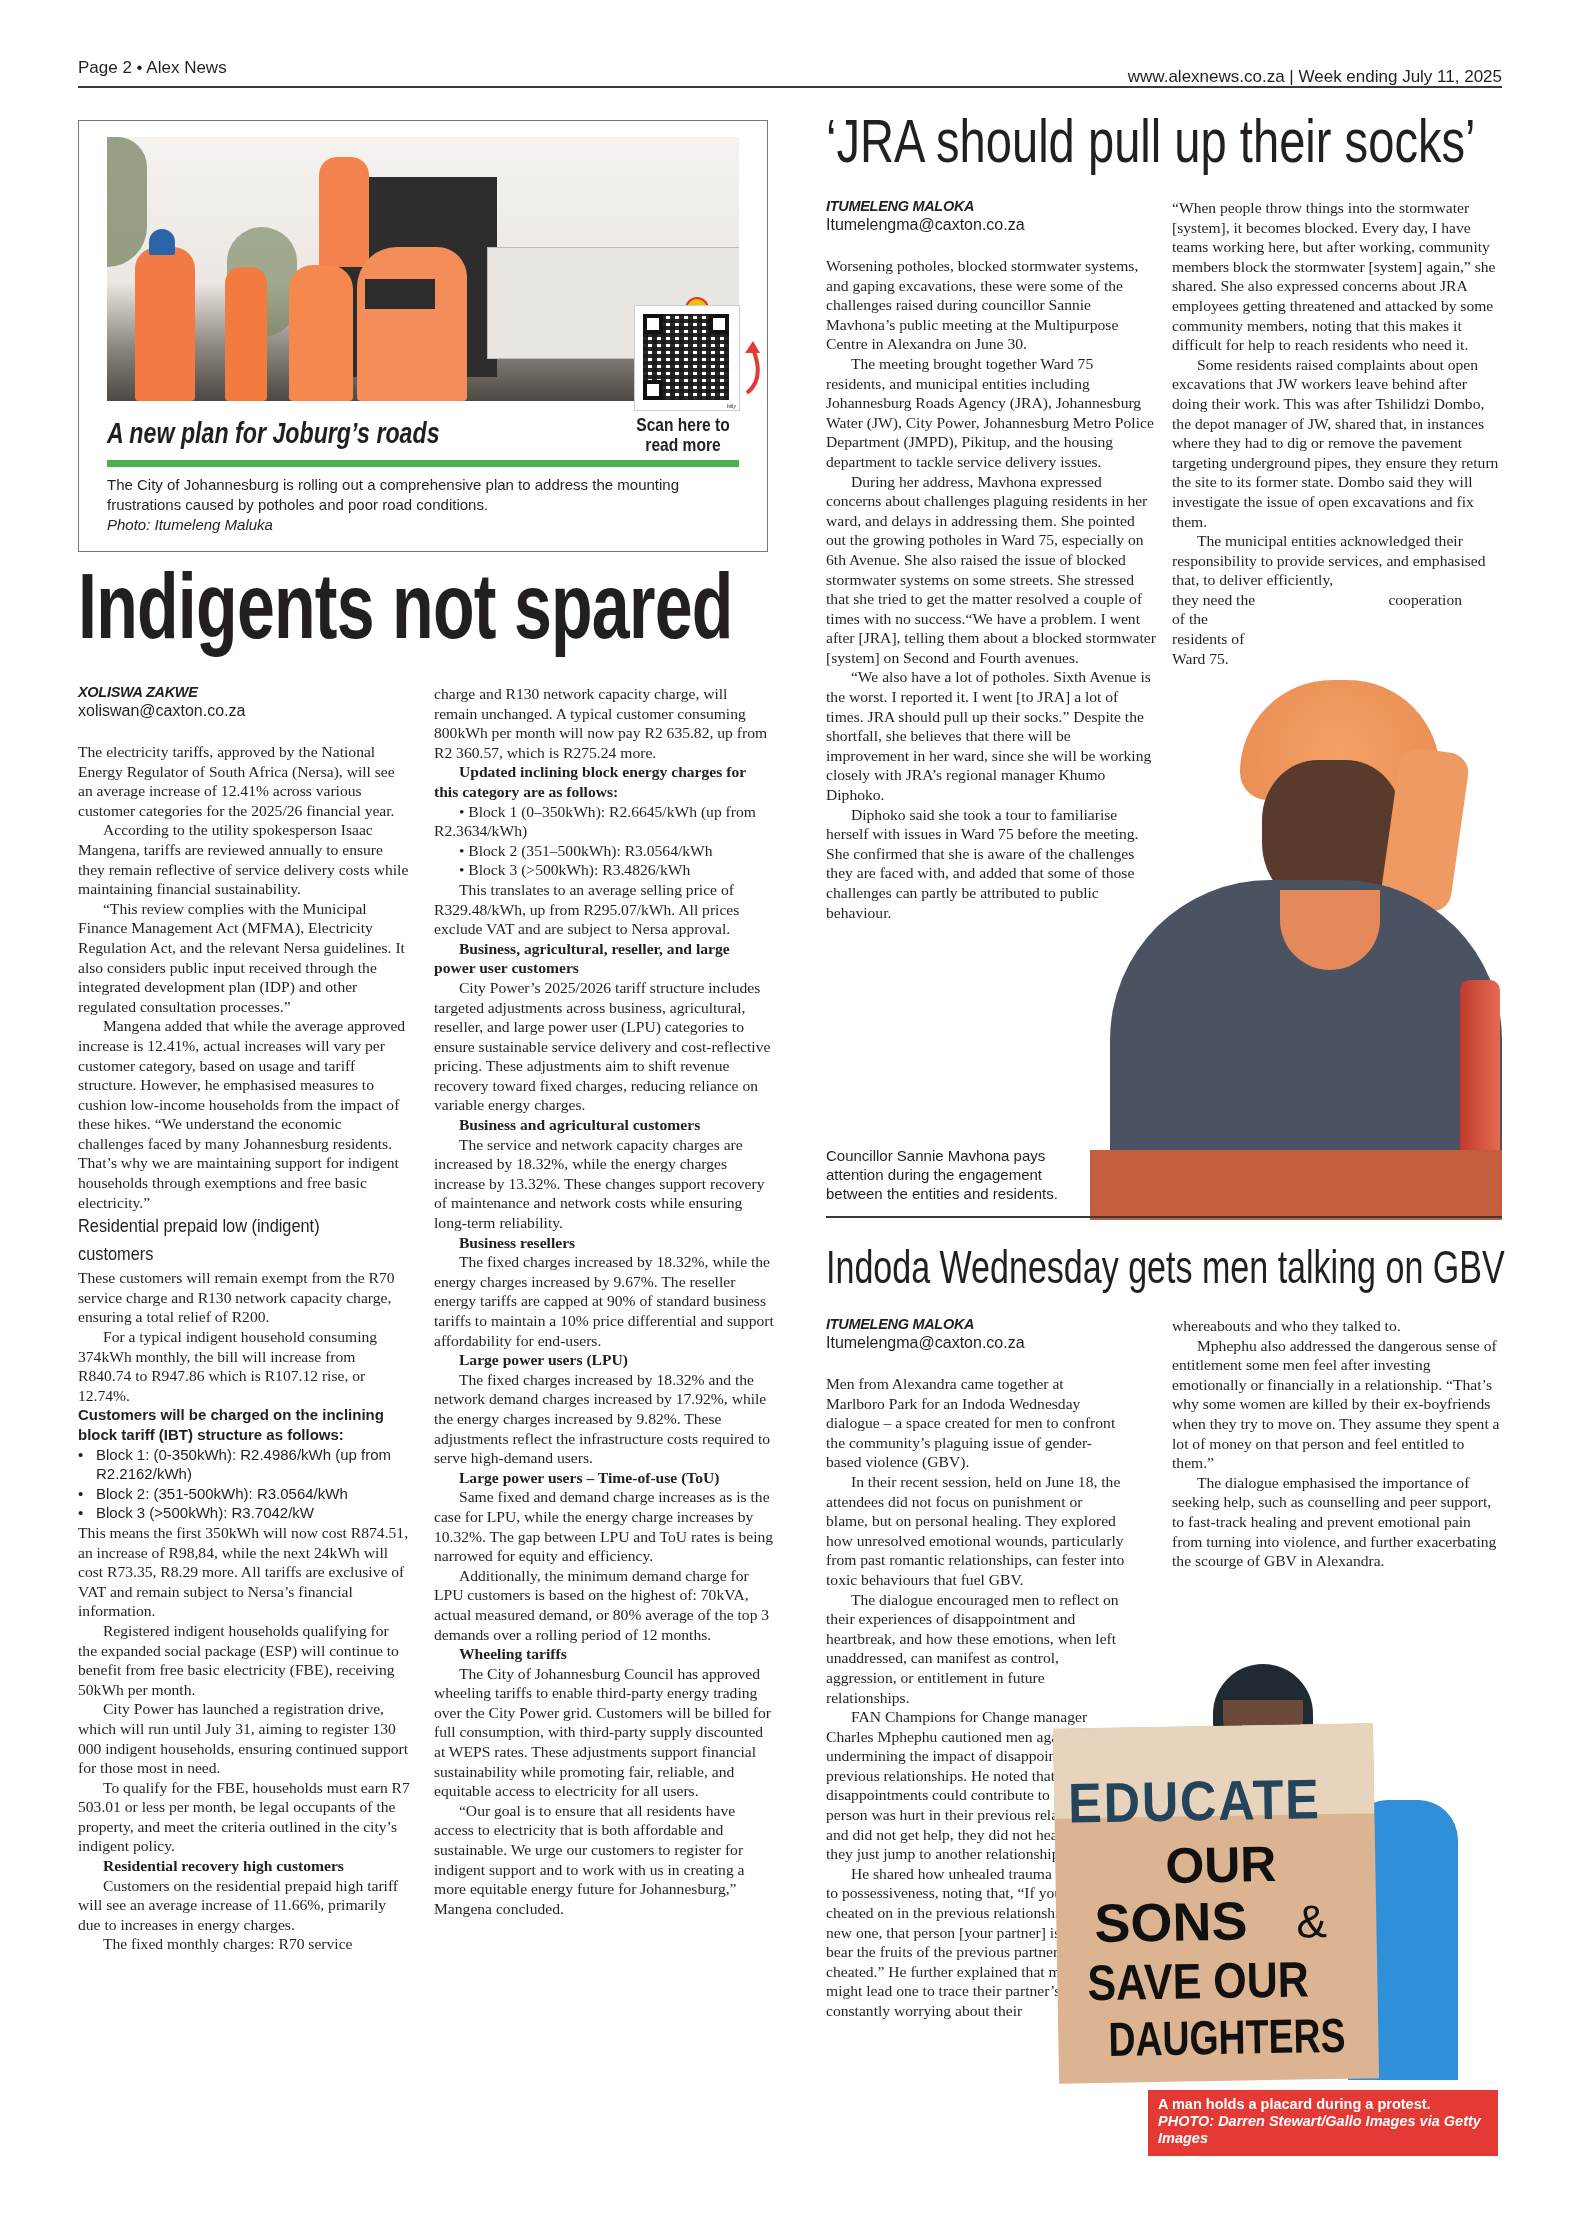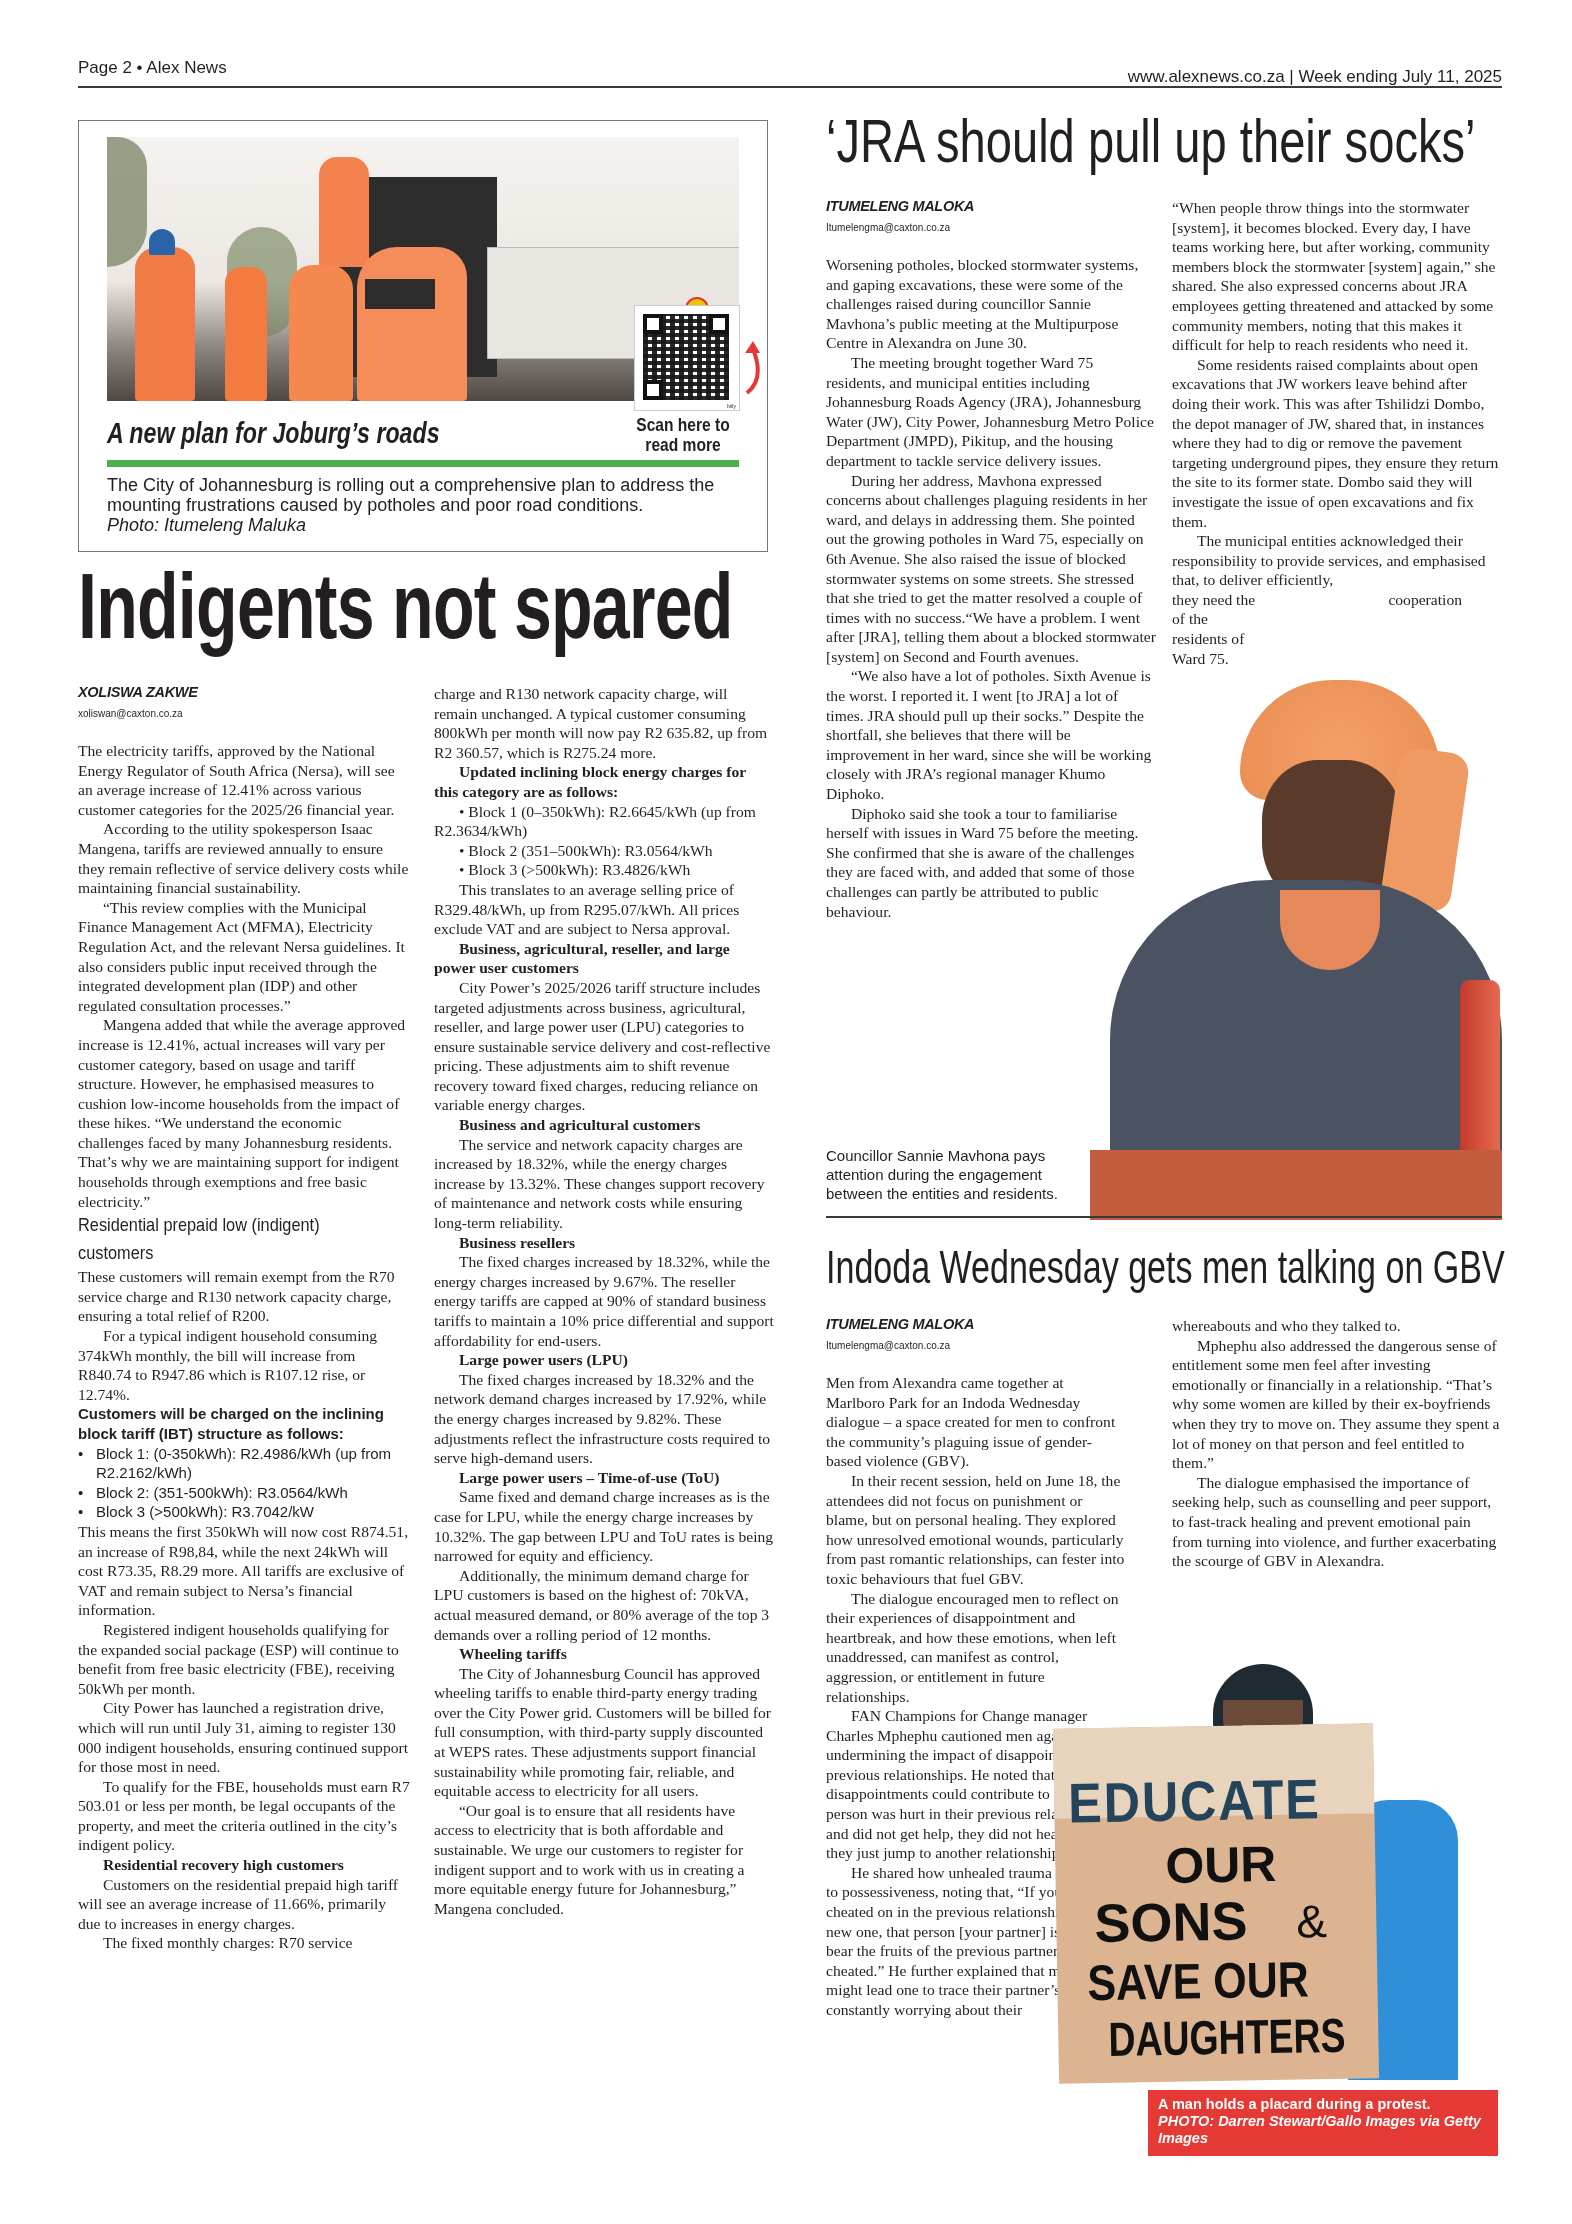--- a/index.html
+++ b/index.html
@@ -12,21 +12,21 @@
   .body-text{font-family:"Liberation Serif","DejaVu Serif",serif;font-size:15.6px;line-height:19.6px;color:#231f20;text-align:left;}
   .body-text p{margin:0;text-indent:1.6em;}
   .body-text p.noindent{text-indent:0;}
   .body-text p.sub{font-weight:bold;}
   .body-text p.bul{text-indent:1.6em;}
   .sans-bold-block{font-family:"Liberation Sans","DejaVu Sans",sans-serif;font-weight:bold;font-size:15px;line-height:19.6px;}
   .ibt-list{font-family:"Liberation Sans","DejaVu Sans",sans-serif;font-size:15px;line-height:19.6px;margin:0;padding:0;list-style:none;}
   .ibt-list li{padding-left:18px;text-indent:-18px;}
   .ibt-list li::before{content:"\2022";display:inline-block;width:18px;text-indent:0;}
   .byline-name{font-family:"Liberation Sans","DejaVu Sans",sans-serif;font-weight:bold;font-style:italic;font-size:14.5px;letter-spacing:-0.3px;}
-  .byline-email{font-family:"Liberation Sans","DejaVu Sans",sans-serif;font-size:10px;margin-top:8px;}
+  .byline-email{font-family:"Liberation Sans","DejaVu Sans",sans-serif;font-size:16px;margin-top:2px;}
   .crosshead{font-family:"Liberation Sans","DejaVu Sans",sans-serif;font-size:19px;line-height:28px;transform:scaleX(0.86);transform-origin:left;white-space:nowrap;}
   .headline{font-family:"Liberation Sans","DejaVu Sans",sans-serif;white-space:nowrap;transform-origin:left top;}
   .photo{overflow:hidden;}
   .caption-sans{font-family:"Liberation Sans","DejaVu Sans",sans-serif;font-size:15px;line-height:19px;color:#231f20;}
 </style>
 </head>
 <body>
 
 <div class="abs sans folio" style="left:78px;top:58px;">Page 2 • Alex News</div>
 <div class="abs sans folio" style="right:70px;top:67px;text-align:right;">www.alexnews.co.za | Week ending July 11, 2025</div>
@@ -67,21 +67,21 @@
     <path d="M4 54 Q22 40 10 10" stroke="#e53935" stroke-width="4" fill="none"></path>
     <path d="M2 14 L10 2 L17 14 Z" fill="#e53935"></path>
   </svg>
 
   <div class="abs headline" style="left:28px;top:296px;font-size:29px;font-weight:bold;font-style:italic;transform:scaleX(0.8);">A new plan for Joburg’s roads</div>
   <div class="abs sans" style="left:544px;top:294px;width:120px;text-align:center;font-weight:bold;font-size:19px;line-height:20px;transform:scaleX(0.82);">
     <div>Scan here to</div>
     <div>read more</div>
   </div>
   <div class="abs" style="left:28px;top:339px;width:632px;height:7px;background:#4caf50;"></div>
-  <div class="abs sans" style="left:28px;top:354px;width:610px;font-size:18px;line-height:20px;">
+  <div class="abs sans" style="left:28px;top:354px;width:610px;font-size:15px;line-height:20px;">
     <div>The City of Johannesburg is rolling out a comprehensive plan to address the mounting frustrations caused by potholes and poor road conditions.</div>
     <div style="font-style:italic;">Photo: Itumeleng Maluka</div>
   </div>
 </div>
 
 <div class="abs headline" style="left:78px;top:556px;font-size:92px;font-weight:bold;letter-spacing:-1px;transform:scaleX(0.74);line-height:100px;">Indigents not spared</div>
 
 <div class="abs" style="left:78px;top:684px;width:332px;">
   <div class="byline-name">XOLISWA ZAKWE</div>
   <div class="byline-email">xoliswan@caxton.co.za</div>

